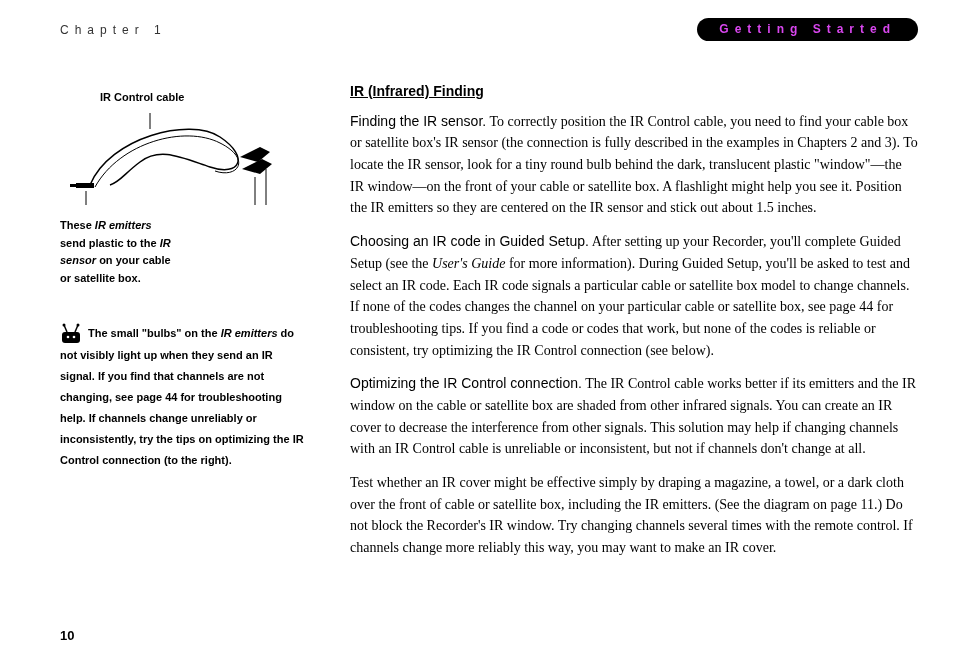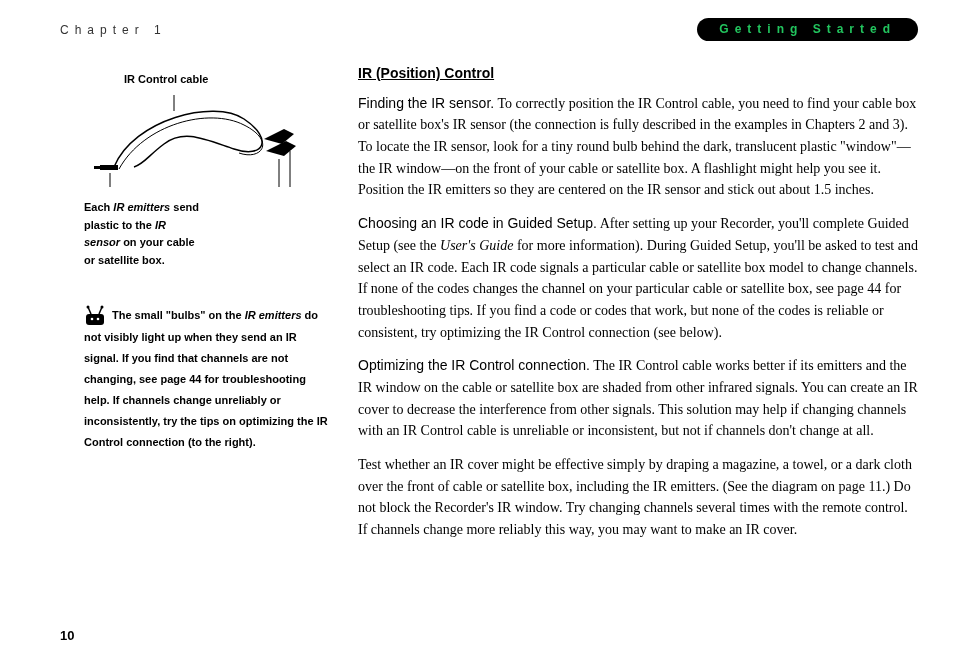--- a/index.html
+++ b/index.html
@@ -16,42 +16,41 @@
     position: relative;
     width: 954px;
     height: 663px;
     box-sizing: border-box;
     padding: 18px 36px 20px 60px;
   }
   .topbar {
     display: flex;
     align-items: center;
     justify-content: space-between;
-    margin-bottom: 18px;
+    margin-bottom: 36px;
   }
   .chapter {
     font-family: Arial, Helvetica, sans-serif;
     font-size: 12px;
     letter-spacing: 6px;
     color: #333;
   }
   .breadcrumb-pill {
     background: #000;
-    color: #22c55e;
+    color: #d946ef;
     font-family: Arial, Helvetica, sans-serif;
     font-size: 12px;
     font-weight: bold;
     letter-spacing: 6px;
     padding: 4px 22px 5px 22px;
     border-radius: 12px;
   }
   .columns {
     display: flex;
-    gap: 24px;
-    margin-left: 24px;
+    gap: 40px;
   }
   .sidebar {
     width: 250px;
     flex: 0 0 250px;
     font-family: Arial, Helvetica, sans-serif;
     font-size: 11px;
     color: #000;
   }
   .main {
     flex: 1;
@@ -144,42 +143,42 @@
           <path d="M172 62 L192 52 L202 57 L190 67 Z" fill="#000"></path>
           <line x1="80" y1="6" x2="80" y2="22" stroke="#000" stroke-width="1"></line>
           <line x1="16" y1="84" x2="16" y2="98" stroke="#000" stroke-width="1"></line>
           <line x1="185" y1="70" x2="185" y2="98" stroke="#000" stroke-width="1"></line>
           <line x1="196" y1="62" x2="196" y2="98" stroke="#000" stroke-width="1"></line>
         </svg>
       </div>
 
       <div class="fig-caption-row">
         <div class="fig-caption-right">
-          <span>Each </span><span class="ital">IR emitters</span><span> send plastic to the </span><span class="ital">IR sensor</span><span> on your cable or satellite box.</span>
+          <span>These </span><span class="ital">IR emitters</span><span> send plastic to the </span><span class="ital">IR sensor</span><span> on your cable or satellite box.</span>
         </div>
       </div>
 
       <div class="tip">
         <span class="tip-icon">
           <svg width="22" height="22" viewBox="0 0 22 22">
             <rect x="2" y="9" width="18" height="11" rx="3" fill="#000"></rect>
             <circle cx="8" cy="14" r="1.3" fill="#fff"></circle>
             <circle cx="14" cy="14" r="1.3" fill="#fff"></circle>
             <line x1="7" y1="9" x2="4" y2="2" stroke="#000" stroke-width="1.5"></line>
             <line x1="15" y1="9" x2="18" y2="2" stroke="#000" stroke-width="1.5"></line>
             <circle cx="4" cy="2" r="1.5" fill="#000"></circle>
             <circle cx="18" cy="2" r="1.5" fill="#000"></circle>
           </svg>
         </span><span>The small "bulbs" on the </span><span class="ital" style="font-style:italic">IR emitters</span><span> do not visibly light up when they send an IR signal. If you find that channels are not changing, see page 44 for troubleshooting help. If channels change unreliably or inconsistently, try the tips on optimizing the IR Control connection (to the right).</span>
       </div>
 
     </div>
 
     <div class="main">
-      <div class="section-title">IR (Position) Control</div>
+      <div class="section-title">IR (Infrared) Finding</div>
 
       <p class="para">
         <span class="lead">Finding the IR sensor.</span><span> To correctly position the IR Control cable, you need to find your cable box or satellite box's IR sensor (the connection is fully described in the examples in Chapters 2 and 3). To locate the IR sensor, look for a tiny round bulb behind the dark, translucent plastic "window"—the IR window—on the front of your cable or satellite box. A flashlight might help you see it. Position the IR emitters so they are centered on the IR sensor and stick out about 1.5 inches.</span>
       </p>
 
       <p class="para">
         <span class="lead">Choosing an IR code in Guided Setup.</span><span> After setting up your Recorder, you'll complete Guided Setup (see the </span><span class="italic">User's Guide</span><span> for more information). During Guided Setup, you'll be asked to test and select an IR code. Each IR code signals a particular cable or satellite box model to change channels. If none of the codes changes the channel on your particular cable or satellite box, see page 44 for troubleshooting tips. If you find a code or codes that work, but none of the codes is reliable or consistent, try optimizing the IR Control connection (see below).</span>
       </p>
 
       <p class="para">

